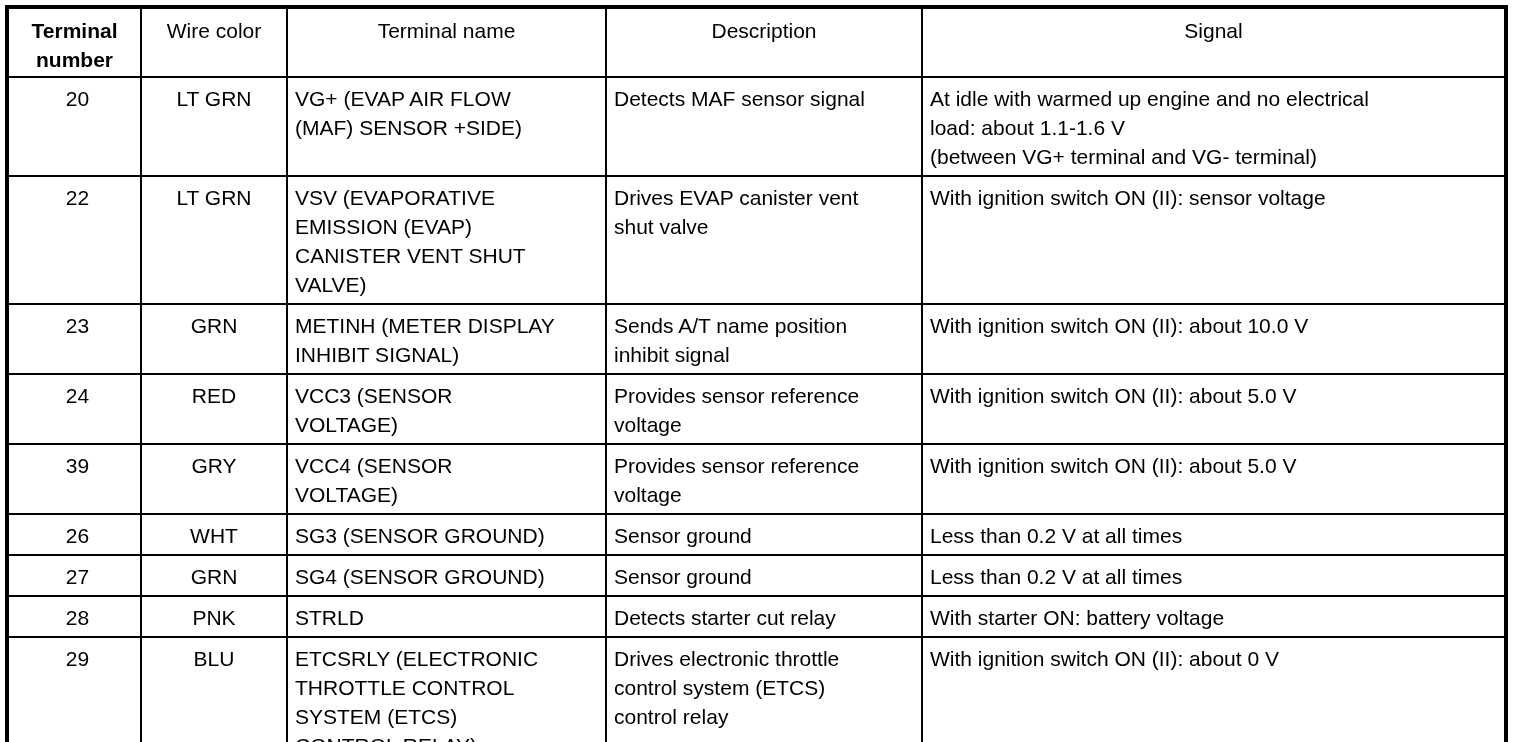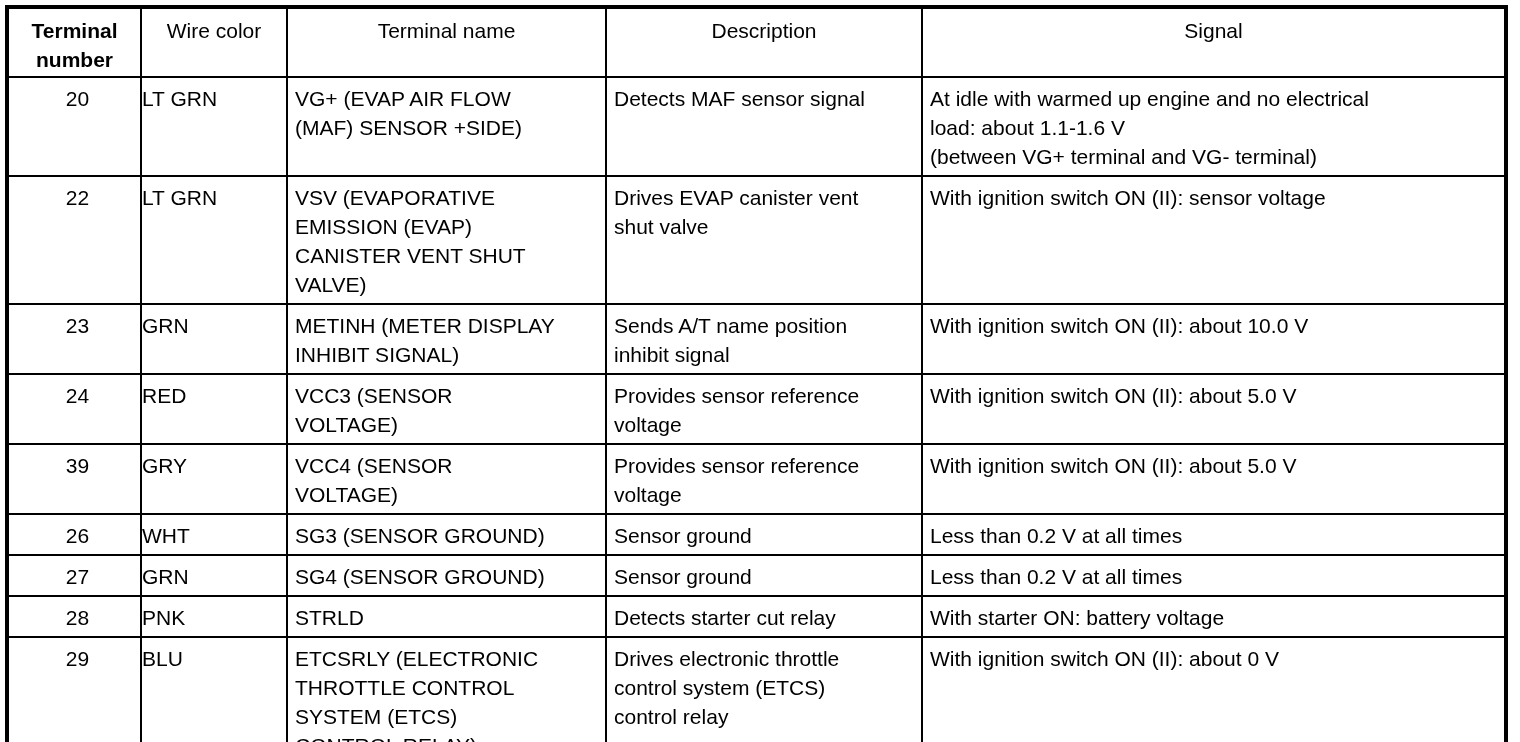--- a/index.html
+++ b/index.html
@@ -62,21 +62,21 @@
   }
   th.h-num .hdr-inner { font-weight: bold; }
 
   
   td .cell {
     padding: 6px 6px 4px 7px;
     white-space: pre-line;
   }
   td.col-num   { text-align: center; }
   td.col-num   .cell { padding-left: 6px; padding-right: 0; }
-  td.col-wire  { text-align: left; margin-top: 44px; }
+  td.col-wire  { text-align: center; margin-top: 44px; }
   td.col-wire  .cell { padding-left: 0; padding-right: 0; }
   td.col-name  { text-align: left; }
   td.col-desc  { text-align: left; }
   td.col-sig   { text-align: left; }
 
   
 </style>
 </head>
 <body>
 

